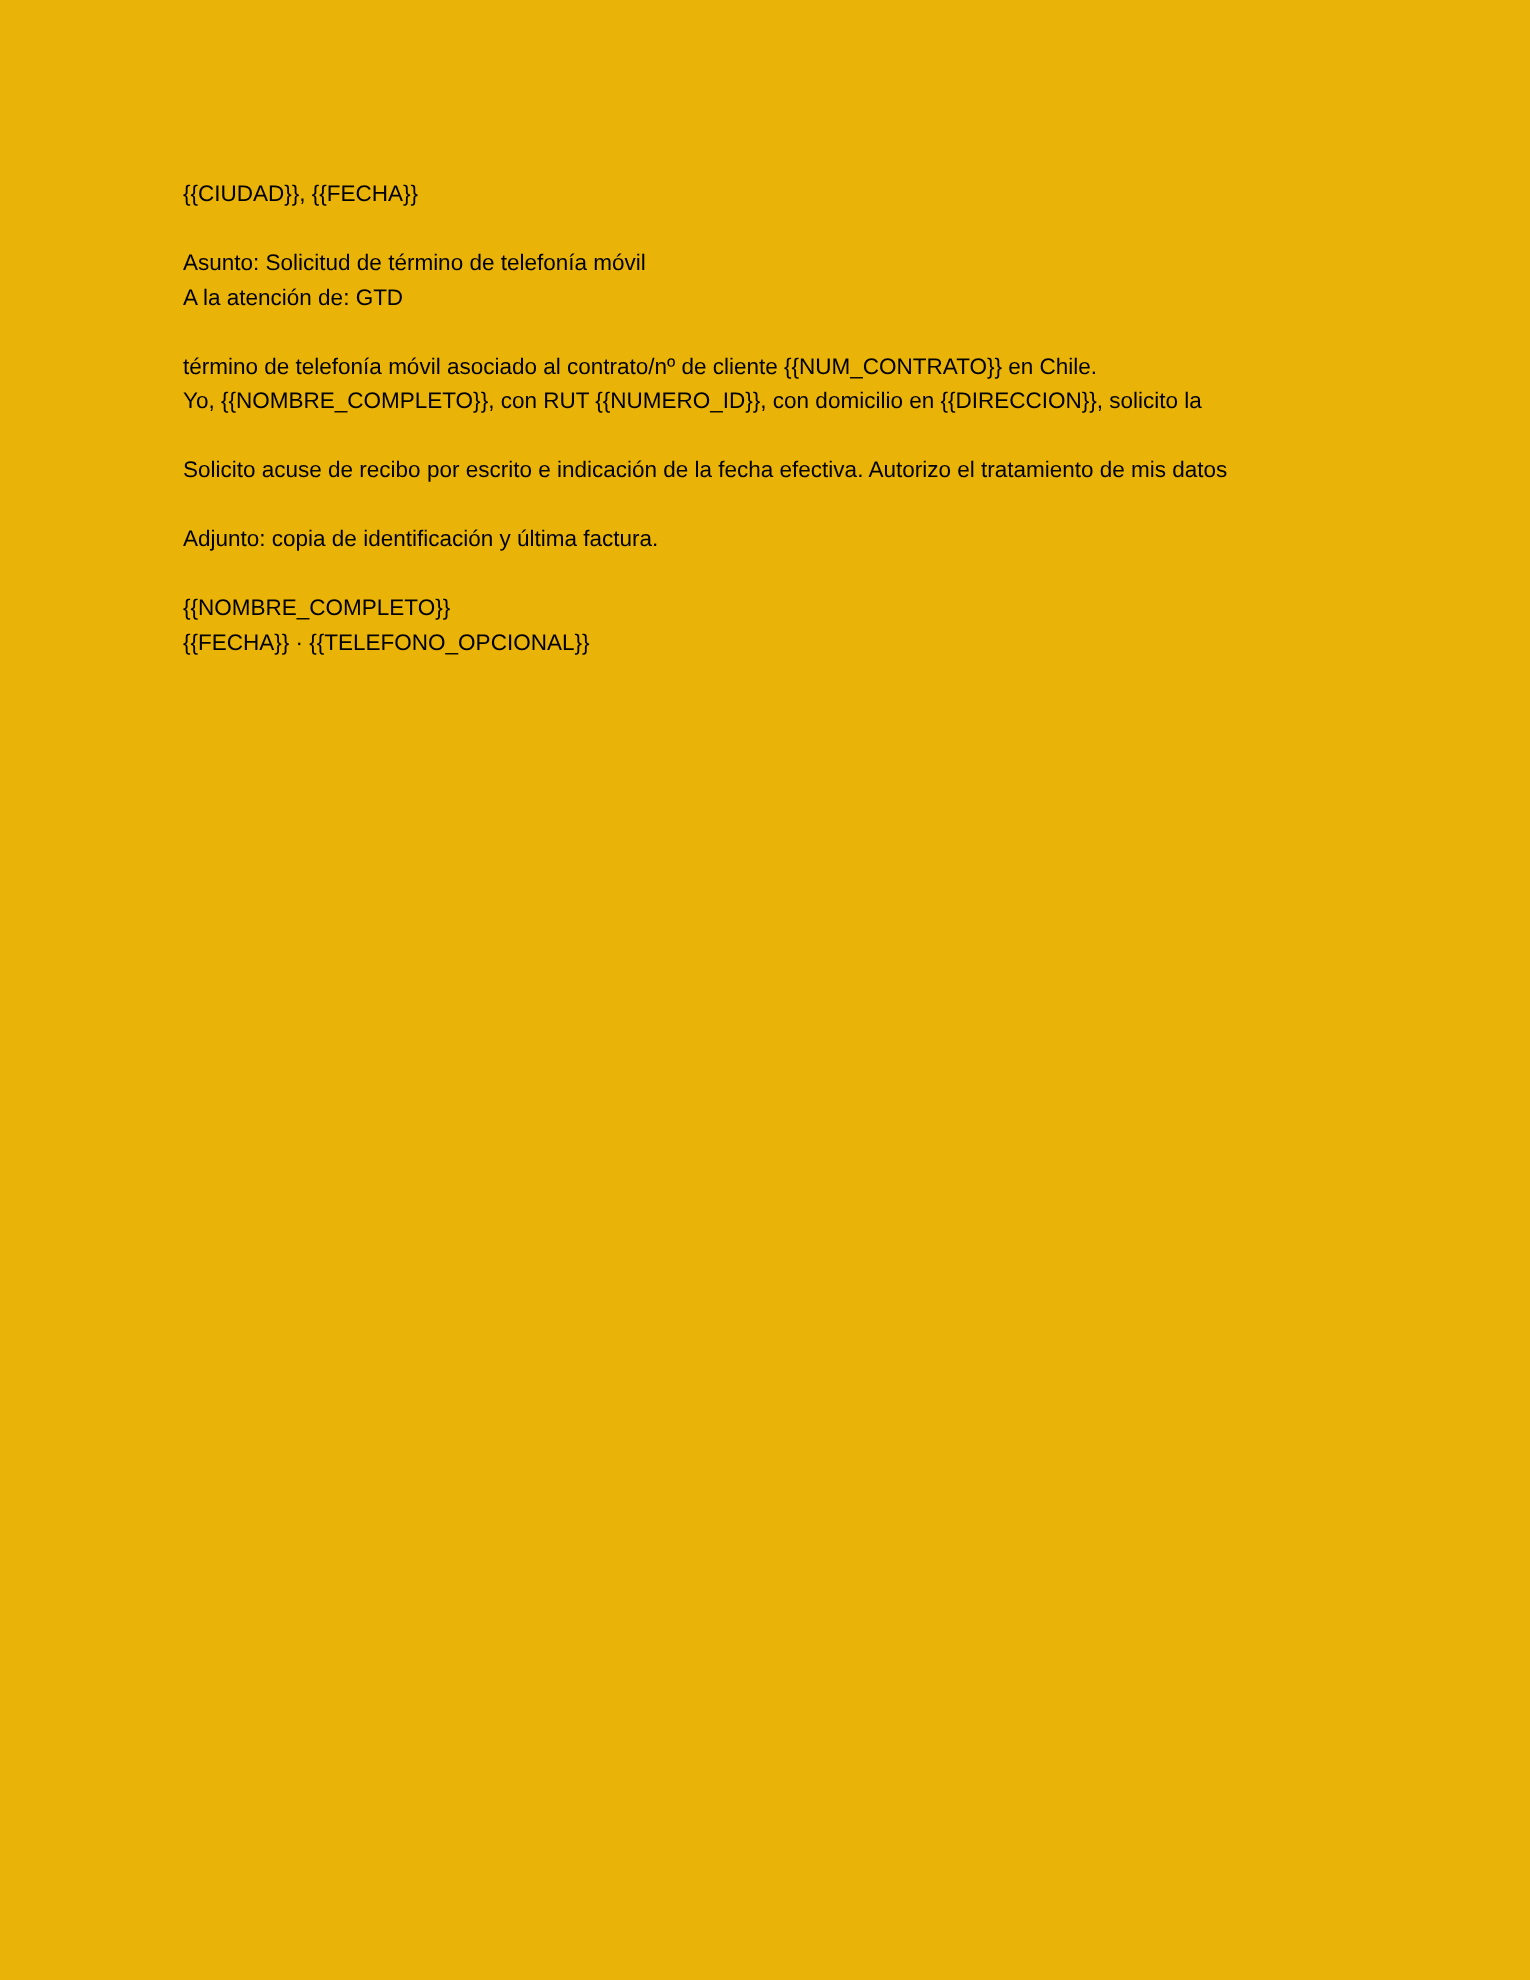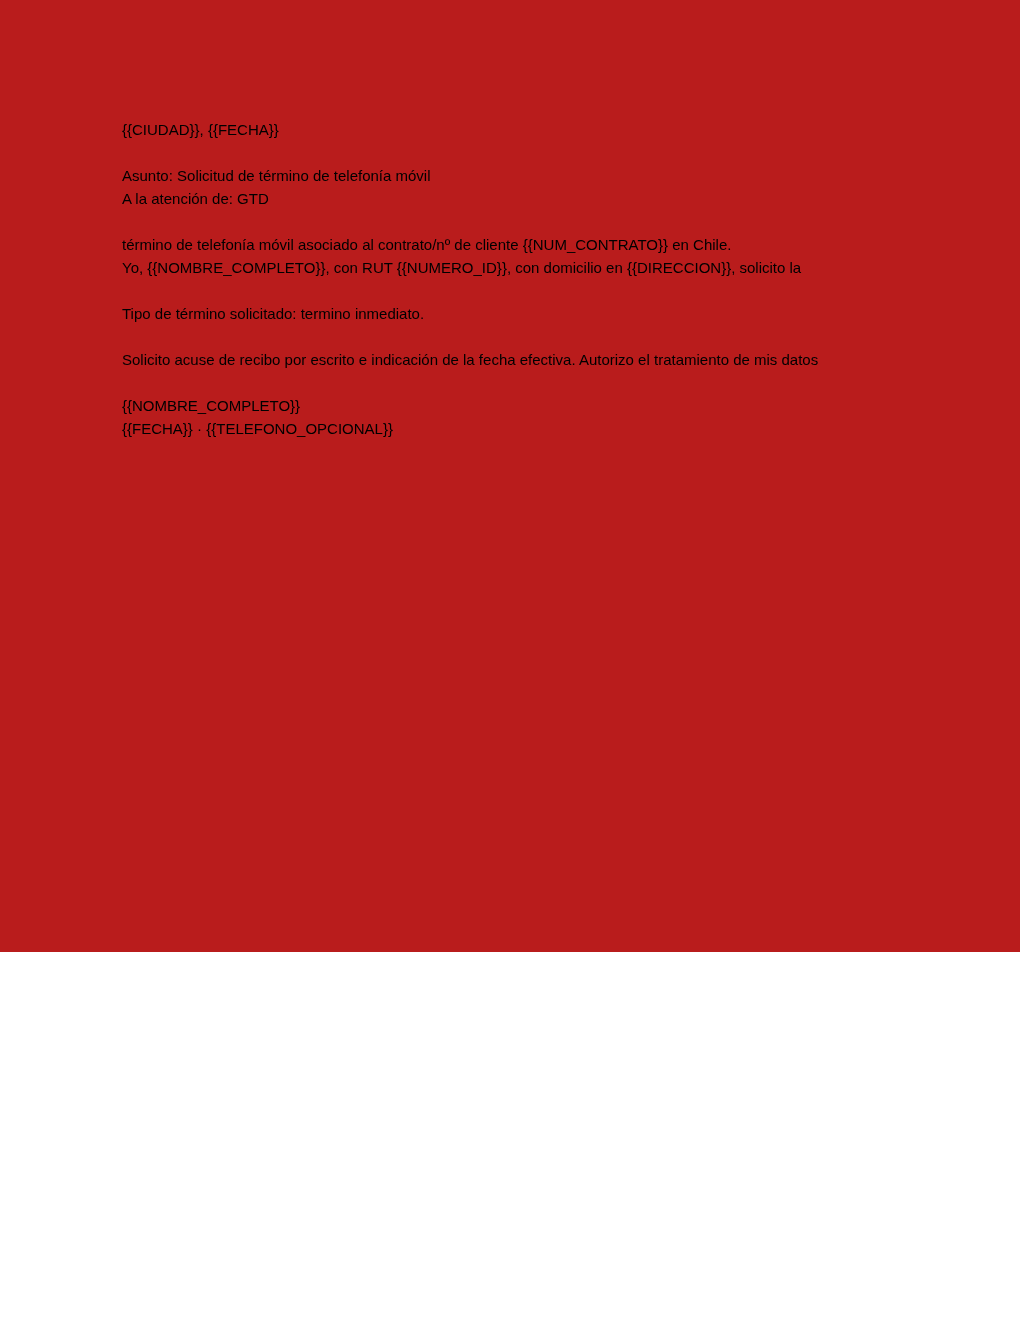--- a/index.html
+++ b/index.html
@@ -3,22 +3,22 @@
 <meta charset="utf-8">
 <style>
   html, body {
     margin: 0;
     padding: 0;
     background: #ffffff;
   }
   .page {
     position: relative;
     width: 1020px;
-    height: 952px;
-    background: #b91c1c;
+    height: 1320px;
+    background: #eab308;
     overflow: hidden;
     font-family: "Liberation Sans", "DejaVu Sans", sans-serif;
     color: #000000;
   }
   .letter-content {
     position: absolute;
     left: 122px;
     top: 118px;
     width: 800px;
     font-size: 15px;
@@ -44,28 +44,28 @@
     <div class="paragraph">
       <div class="line">Asunto: Solicitud de término de telefonía móvil</div>
       <div class="line">A la atención de: GTD</div>
     </div>
 
     <div class="paragraph">
       <div class="line">término de telefonía móvil asociado al contrato/nº de cliente {{NUM_CONTRATO}} en Chile.</div>
       <div class="line">Yo, {{NOMBRE_COMPLETO}}, con RUT {{NUMERO_ID}}, con domicilio en {{DIRECCION}}, solicito la</div>
     </div>
 
-    <div class="paragraph">
-      <div class="line">Tipo de término solicitado: termino inmediato.</div>
-    </div>
 
     <div class="paragraph">
       <div class="line">Solicito acuse de recibo por escrito e indicación de la fecha efectiva. Autorizo el tratamiento de mis datos</div>
     </div>
 
+    <div class="paragraph">
+      <div class="line">Adjunto: copia de identificación y última factura.</div>
+    </div>
 
 
     <div class="paragraph">
       <div class="line">{{NOMBRE_COMPLETO}}</div>
       <div class="line">{{FECHA}} · {{TELEFONO_OPCIONAL}}</div>
     </div>
 
   </div>
 </div>
 

